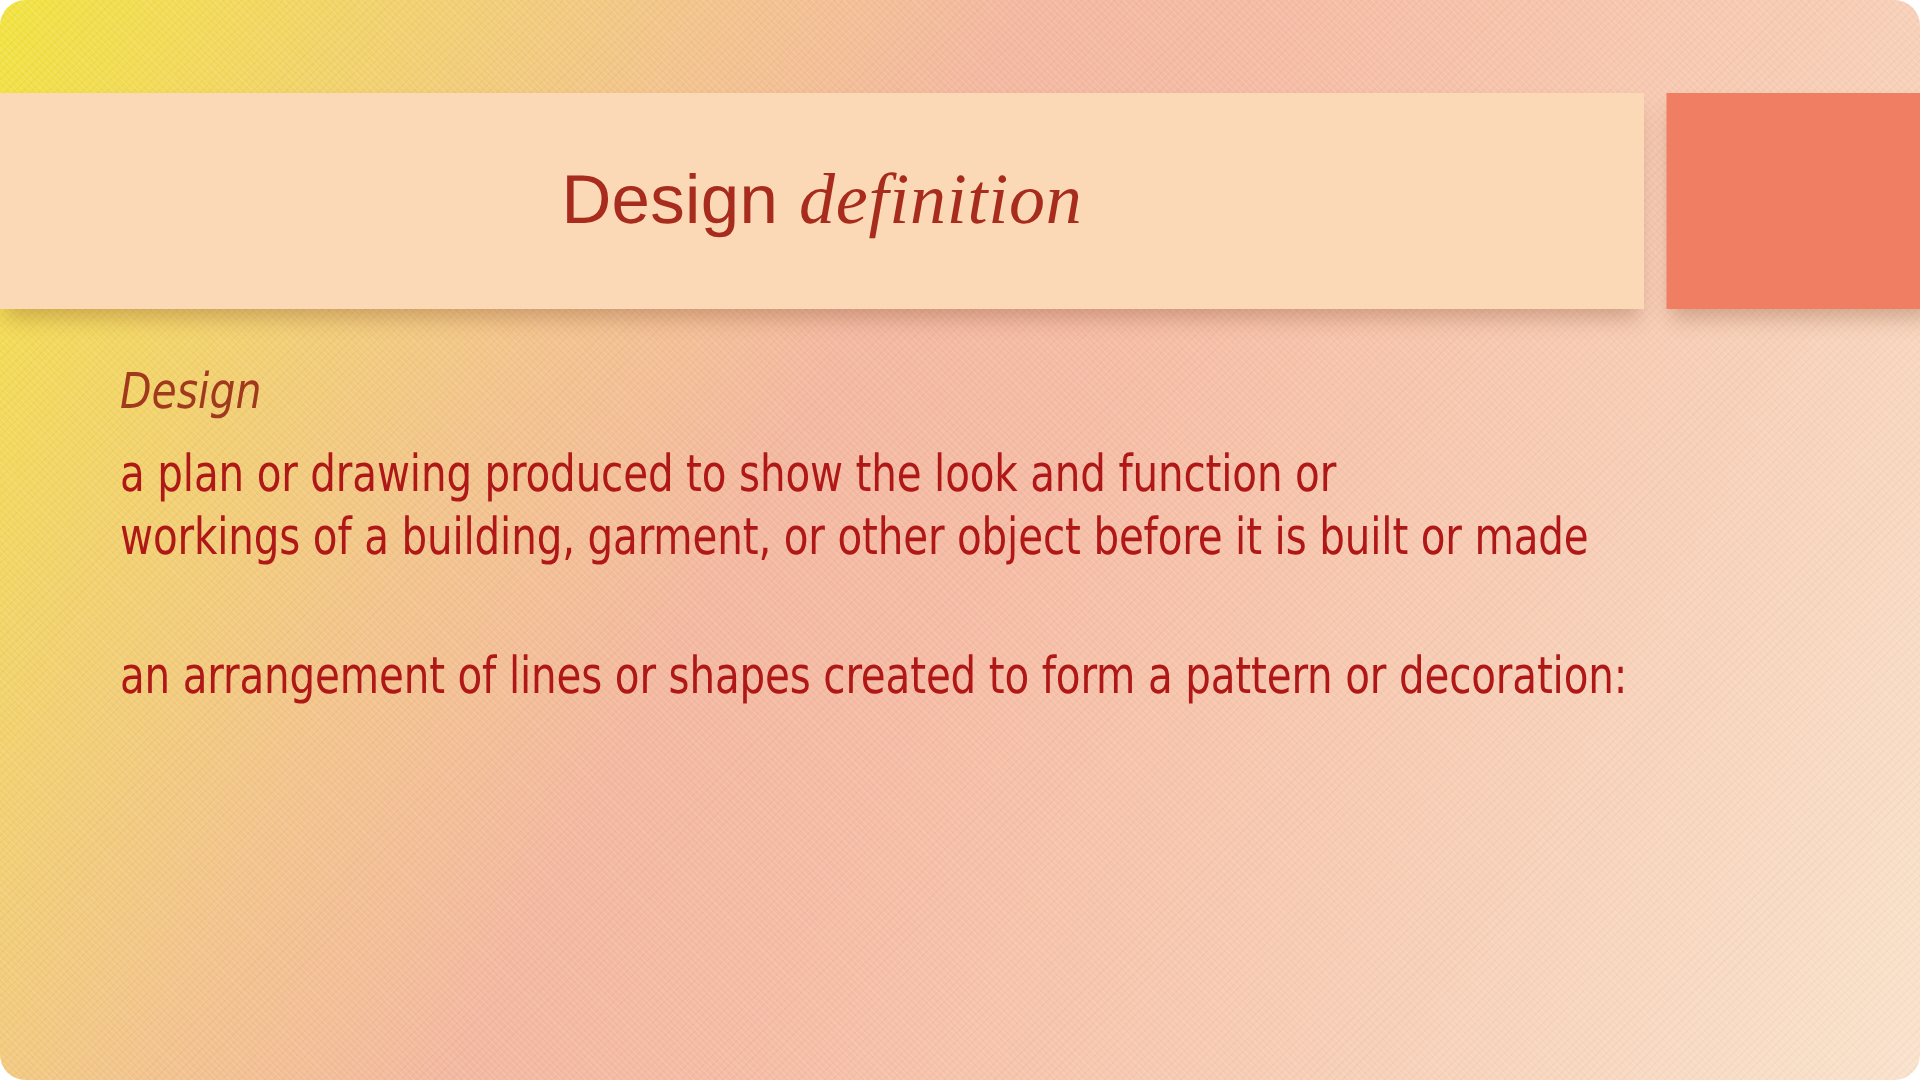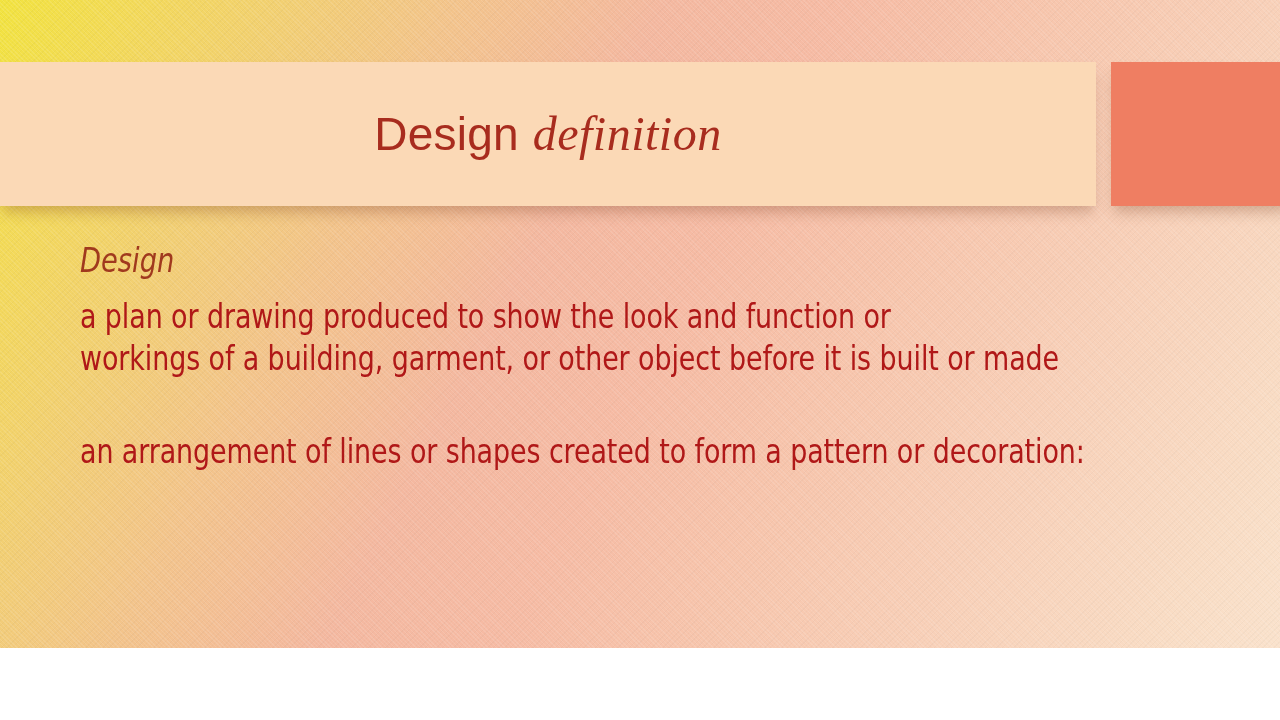--- a/index.html
+++ b/index.html
@@ -11,34 +11,35 @@
     width: 1280px;
     height: 720px;
     overflow: hidden;
     font-family: "Liberation Sans", sans-serif;
   }
 
   
   .slide {
     position: relative;
     width: 1280px;
-    height: 648px;
+    height: 720px;
     overflow: hidden;
     background:
       linear-gradient(118deg,
         #F2E33F 0%,
         #F3D95A 9%,
         #F2CF73 18%,
         #F3C48B 28%,
         #F4B8A0 41%,
         #F6BBA4 52%,
         #F7C5AC 64%,
         #F8D0B8 78%,
         #F9DCC4 92%,
         #FAE2CC 100%);
+    border-radius: 17px;
   }
   
   .texture {
     position: absolute;
     inset: 0;
     pointer-events: none;
     background-image:
       repeating-linear-gradient(45deg,
         rgba(255,255,255,0.11) 0px,
         rgba(255,255,255,0.11) 1px,

